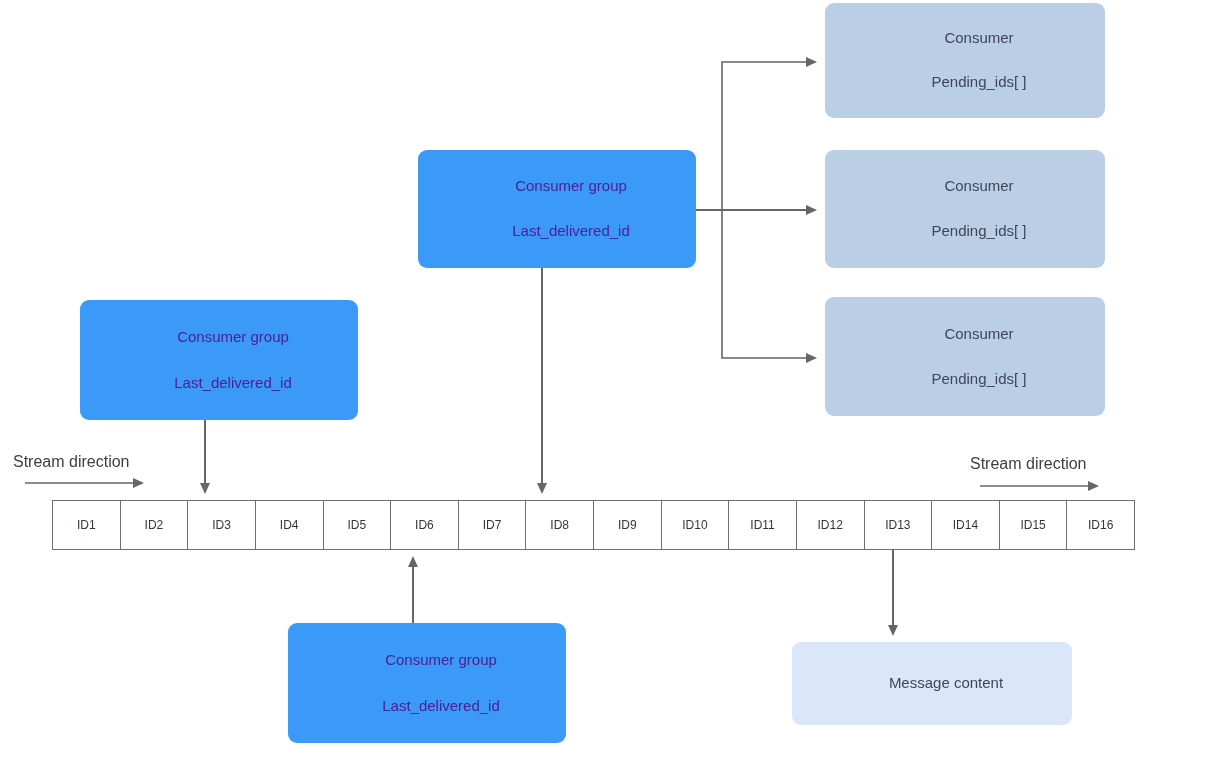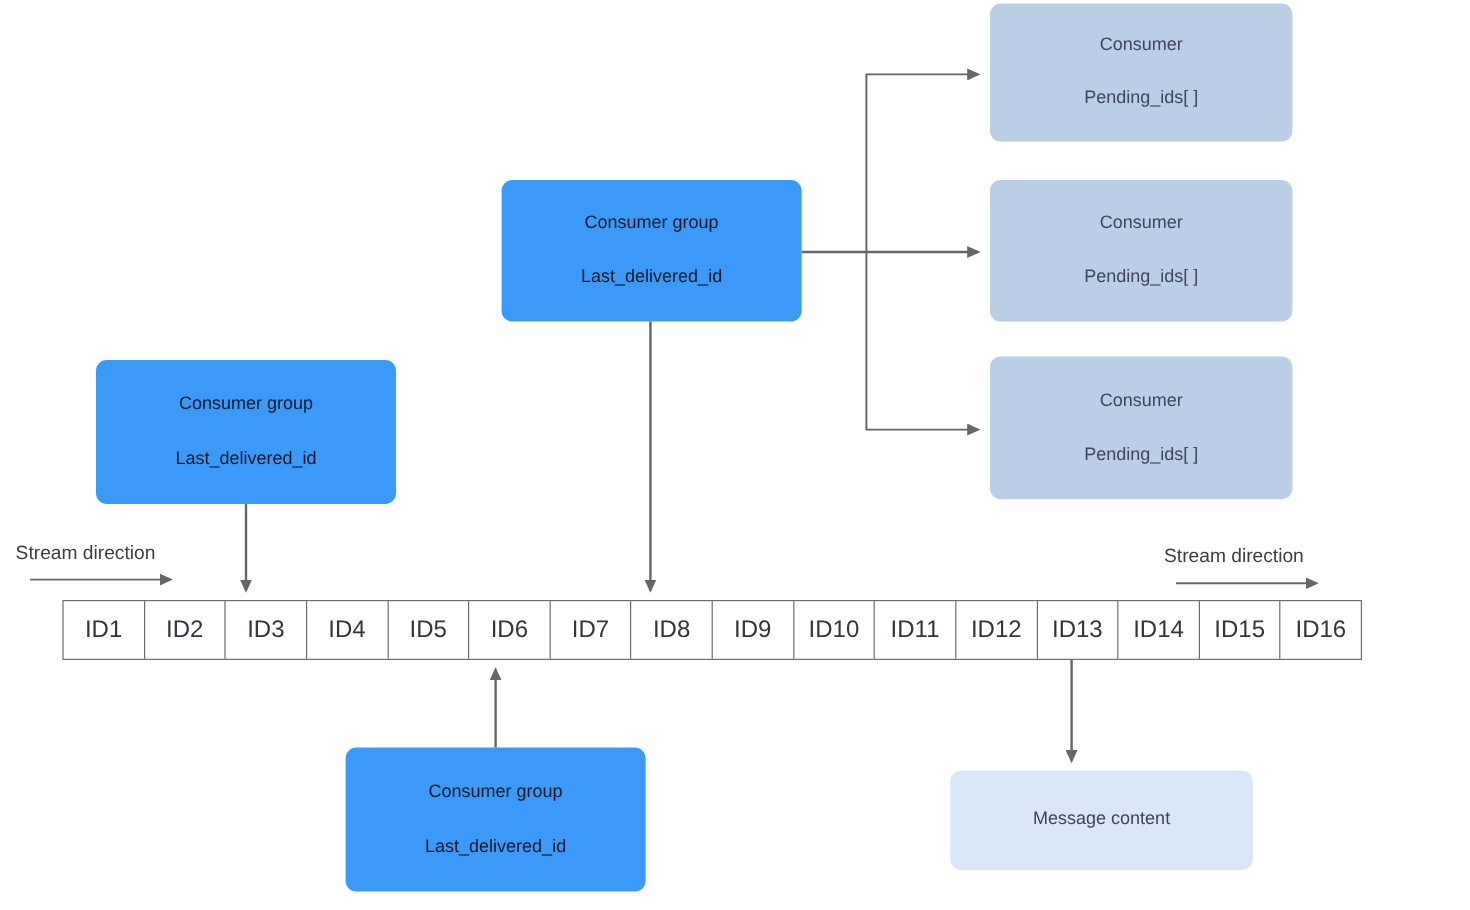--- a/index.html
+++ b/index.html
@@ -7,23 +7,23 @@
     position:relative;width:1225px;height:758px;background:#ffffff;
     font-family:"Liberation Sans",sans-serif;overflow:hidden;
   }
   #connectors{position:absolute;left:0;top:0;width:1225px;height:758px;}
   #connectors .line{stroke:var(--connector,#666);stroke-width:2;fill:none;}
   #connectors .thin{stroke-width:1.6;}
   #connectors marker path{fill:var(--connector,#666);}
   .box{
     position:absolute;display:flex;flex-direction:column;align-items:center;
     justify-content:space-evenly;text-align:center;border-radius:9px;
-    font-size:15px;line-height:1.1;
+    font-size:15px;line-height:1.1;padding-left:28px;
   }
-  .group-box{background:var(--group-box,#3b9af8);color:#0f172a;}
+  .group-box{background:var(--group-box,#3b9af8);color:#4c1d95;}
   .consumer-box{background:var(--consumer-box,#bacee6);color:var(--dark-text,#3f4756);}
   .message-box{background:var(--message-box,#d9e7f8);color:var(--dark-text,#3f4756);
     justify-content:center;}
   #g1{left:418px;top:150px;width:250px;height:118px;}
   #g2{left:80px;top:300px;width:250px;height:120px;}
   #g3{left:288px;top:623px;width:250px;height:120px;}
   #c1{left:825px;top:3px;width:252px;height:115px;}
   #c2{left:825px;top:150px;width:252px;height:118px;}
   #c3{left:825px;top:297px;width:252px;height:119px;}
   #msg{left:768px;top:642px;width:252px;height:83px;margin-left:24px;}
@@ -32,21 +32,21 @@
   }
   #sd-left{left:13px;top:453px;}
   #sd-right{left:970px;top:455px;}
   #stream-row{
     position:absolute;left:52px;top:500px;width:1083px;height:50px;
     display:flex;border:1px solid var(--cell-border,#6e6e6e);background:#fff;
     box-sizing:border-box;
   }
   #stream-row .cell{
     flex:1;display:flex;align-items:center;justify-content:center;
-    font-size:20px;color:#31353f;border-left:1px solid var(--cell-border,#6e6e6e);
+    font-size:12px;color:#31353f;border-left:1px solid var(--cell-border,#6e6e6e);
     box-sizing:border-box;
   }
   #stream-row .cell:first-child{border-left:none;}
 </style>
 </head>
 <body>
 
 <div id="canvas">
 
   <svg id="connectors" viewBox="0 0 1225 758" xmlns="http://www.w3.org/2000/svg">

